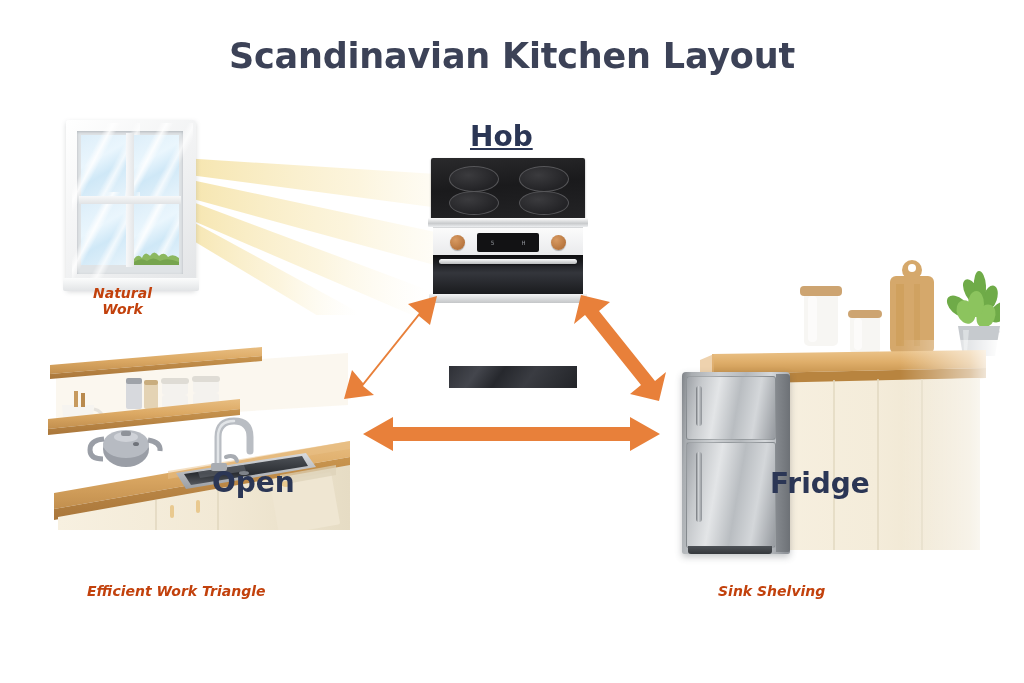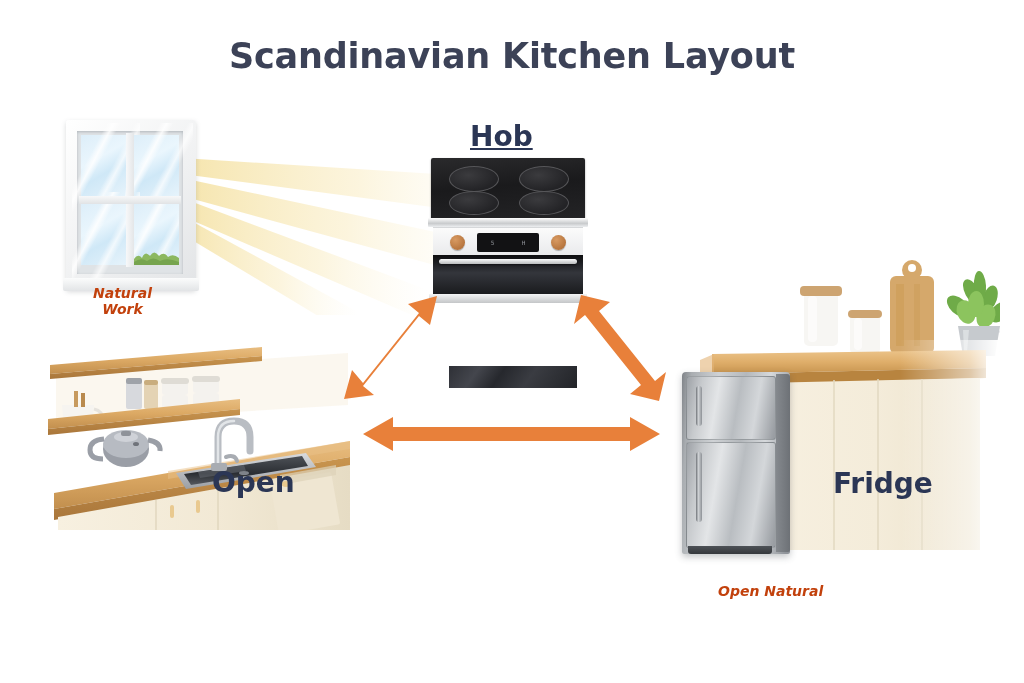--- a/index.html
+++ b/index.html
@@ -328,20 +328,21 @@
       <rect x="226" y="132" width="62" height="53" rx="2" fill="#efe6d2" transform="rotate(-10 257 158)"></rect>
       <path d="M232,130 L288,120 L288,130 L232,140 Z" fill="#ddd2b8" opacity=".7"></path>
       <rect x="122" y="160" width="4" height="13" rx="2" fill="#e9c98f"></rect>
       <rect x="148" y="155" width="4" height="13" rx="2" fill="#e9c98f"></rect>
       <ellipse cx="238" cy="139" rx="5" ry="3" fill="#e9c98f"></ellipse>
     </g>
   </svg>
 
   <div class="node-label" style="left:212px;top:466px;">Open</div>
 
+  <div class="cap" style="left:87px;top:583px;">Efficient Work Triangle</div>
 
   <div class="node-label" style="left:470px;top:120px;text-decoration:underline;">Hob</div>
 
   <div class="abs" id="hob-group">
     <div class="hob-top">
       <div class="zone z1"></div>
       <div class="zone z2"></div>
       <div class="zone z3"></div>
       <div class="zone z4"></div>
     </div>
@@ -437,23 +438,23 @@
   <div class="abs" id="fridge-group">
     <div class="fridge-body"></div>
     <div class="fridge-side"></div>
     <div class="fd-door freezer"></div>
     <div class="fd-door fresh"></div>
     <div class="fd-handle h1"></div>
     <div class="fd-handle h2"></div>
     <div class="fridge-foot"></div>
   </div>
 
-  <div class="node-label" style="left:833px;top:467px;">Fridge</div>
-
-  <div class="cap" style="left:718px;top:583px;">Open Natural</div>
+  <div class="node-label" style="left:770px;top:467px;">Fridge</div>
+
+  <div class="cap" style="left:718px;top:583px;">Sink Shelving</div>
 
   <svg class="abs" id="arrows" viewBox="0 0 1024 683">
     <g fill="#e8803a">
 
       <g>
         <path d="M344,399
                  L352,370 L363,383 L419,313 L408,304 L437,296 L430,325 L419,316 L363,386 L374,395 Z"></path>
       </g>
 
       <g>

